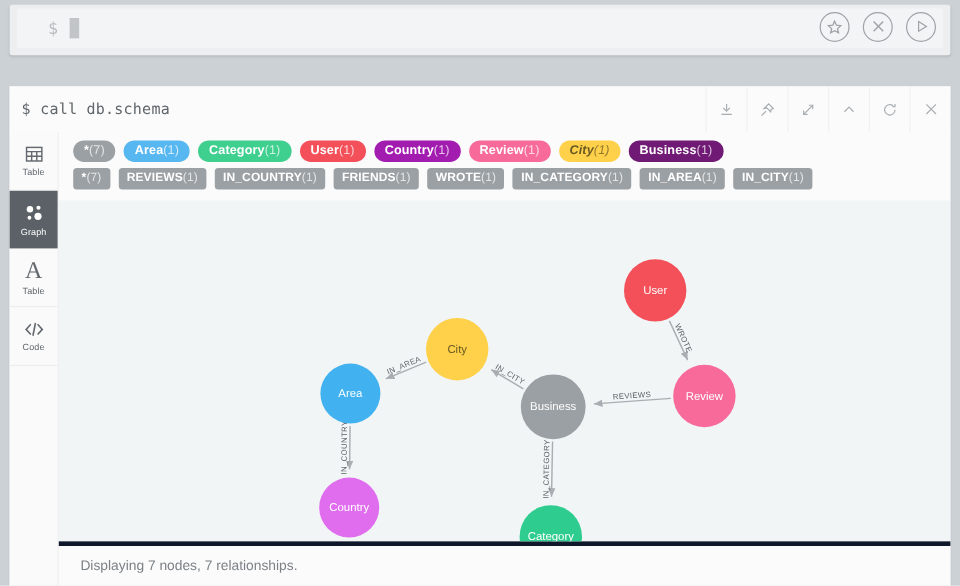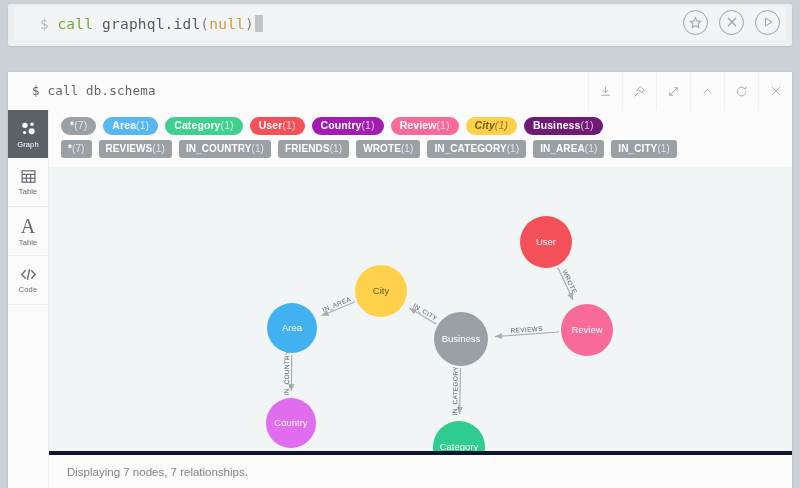--- a/index.html
+++ b/index.html
@@ -95,21 +95,21 @@
     box-shadow: 0 1px 3px rgba(0,0,0,0.13);
   }
   .frame-head {
     position: relative;
     height: 38px;
     background: #fbfbfb;
     border-bottom: 1px solid #eceeef;
   }
   .frame-title {
     position: absolute;
-    left: 24px;
+    left: 10px;
     top: 11px;
     font-family: "DejaVu Sans Mono", monospace;
     font-size: 12.5px;
     color: #60666b;
     letter-spacing: 0.2px;
   }
   .frame-tools {
     position: absolute;
     right: 0;
     top: 0;
@@ -246,21 +246,20 @@
     font-size: 11.5px;
     color: #7d8287;
   }
 </style>
 </head>
 <body>
 
 <div class="editor-wrap">
   <div class="editor-inner">
     <span class="prompt-sym">$</span>
-    <span class="code-line" id="code-line"><span class="tok-kw">call </span><span class="tok-fn">graphql.idl</span><span class="tok-paren">(</span><span class="tok-null">null</span><span class="tok-paren">)</span></span>
     <span class="caret"></span>
   </div>
   <div class="editor-actions">
     <div class="circ-btn">
       <svg width="13" height="13" viewBox="0 0 24 24" fill="none" stroke="currentColor" stroke-width="2">
         <polygon points="12,3 14.8,9.3 21.5,10 16.5,14.5 18,21 12,17.7 6,21 7.5,14.5 2.5,10 9.2,9.3"></polygon>
       </svg>
     </div>
     <div class="circ-btn">
       <svg width="12" height="12" viewBox="0 0 24 24" stroke="currentColor" stroke-width="2.4">
@@ -317,38 +316,38 @@
           <line x1="4" y1="4" x2="20" y2="20"></line>
             <line x1="20" y1="4" x2="4" y2="20"></line>
         </svg>
       </div>
     </div>
   </div>
 
   <div class="frame-body">
 
     <div class="side-rail">
-      <div class="rail-item active">
-        <svg width="19" height="19" viewBox="0 0 24 24" fill="currentColor">
-          <circle cx="7.5" cy="8" r="3.4"></circle>
-            <circle cx="16.5" cy="6.5" r="2.2"></circle>
-          <circle cx="16" cy="15.5" r="3.8"></circle>
-            <circle cx="7" cy="17" r="2"></circle>
-        </svg>
-        <span class="rail-label">Graph</span>
-      </div>
       <div class="rail-item">
         <svg width="17" height="17" viewBox="0 0 24 24" fill="none" stroke="currentColor" stroke-width="1.7">
           <rect x="3" y="4" width="18" height="16"></rect>
             <line x1="3" y1="9" x2="21" y2="9"></line>
           <line x1="3" y1="14.5" x2="21" y2="14.5"></line>
             <line x1="9" y1="9" x2="9" y2="20"></line>
             <line x1="15" y1="9" x2="15" y2="20"></line>
         </svg>
         <span class="rail-label">Table</span>
+      </div>
+      <div class="rail-item active">
+        <svg width="19" height="19" viewBox="0 0 24 24" fill="currentColor">
+          <circle cx="7.5" cy="8" r="3.4"></circle>
+            <circle cx="16.5" cy="6.5" r="2.2"></circle>
+          <circle cx="16" cy="15.5" r="3.8"></circle>
+            <circle cx="7" cy="17" r="2"></circle>
+        </svg>
+        <span class="rail-label">Graph</span>
       </div>
       <div class="rail-item">
         <span style="font-family:'Liberation Serif',serif;font-size:20px;line-height:20px;">A</span>
         <span class="rail-label">Table</span>
       </div>
       <div class="rail-item">
         <svg width="19" height="17" viewBox="0 0 24 24" fill="none" stroke="currentColor" stroke-width="1.9">
           <polyline points="8,6 2.5,12 8,18"></polyline>
             <polyline points="16,6 21.5,12 16,18"></polyline>
             <line x1="13.5" y1="4.5" x2="10.5" y2="19.5"></line>

